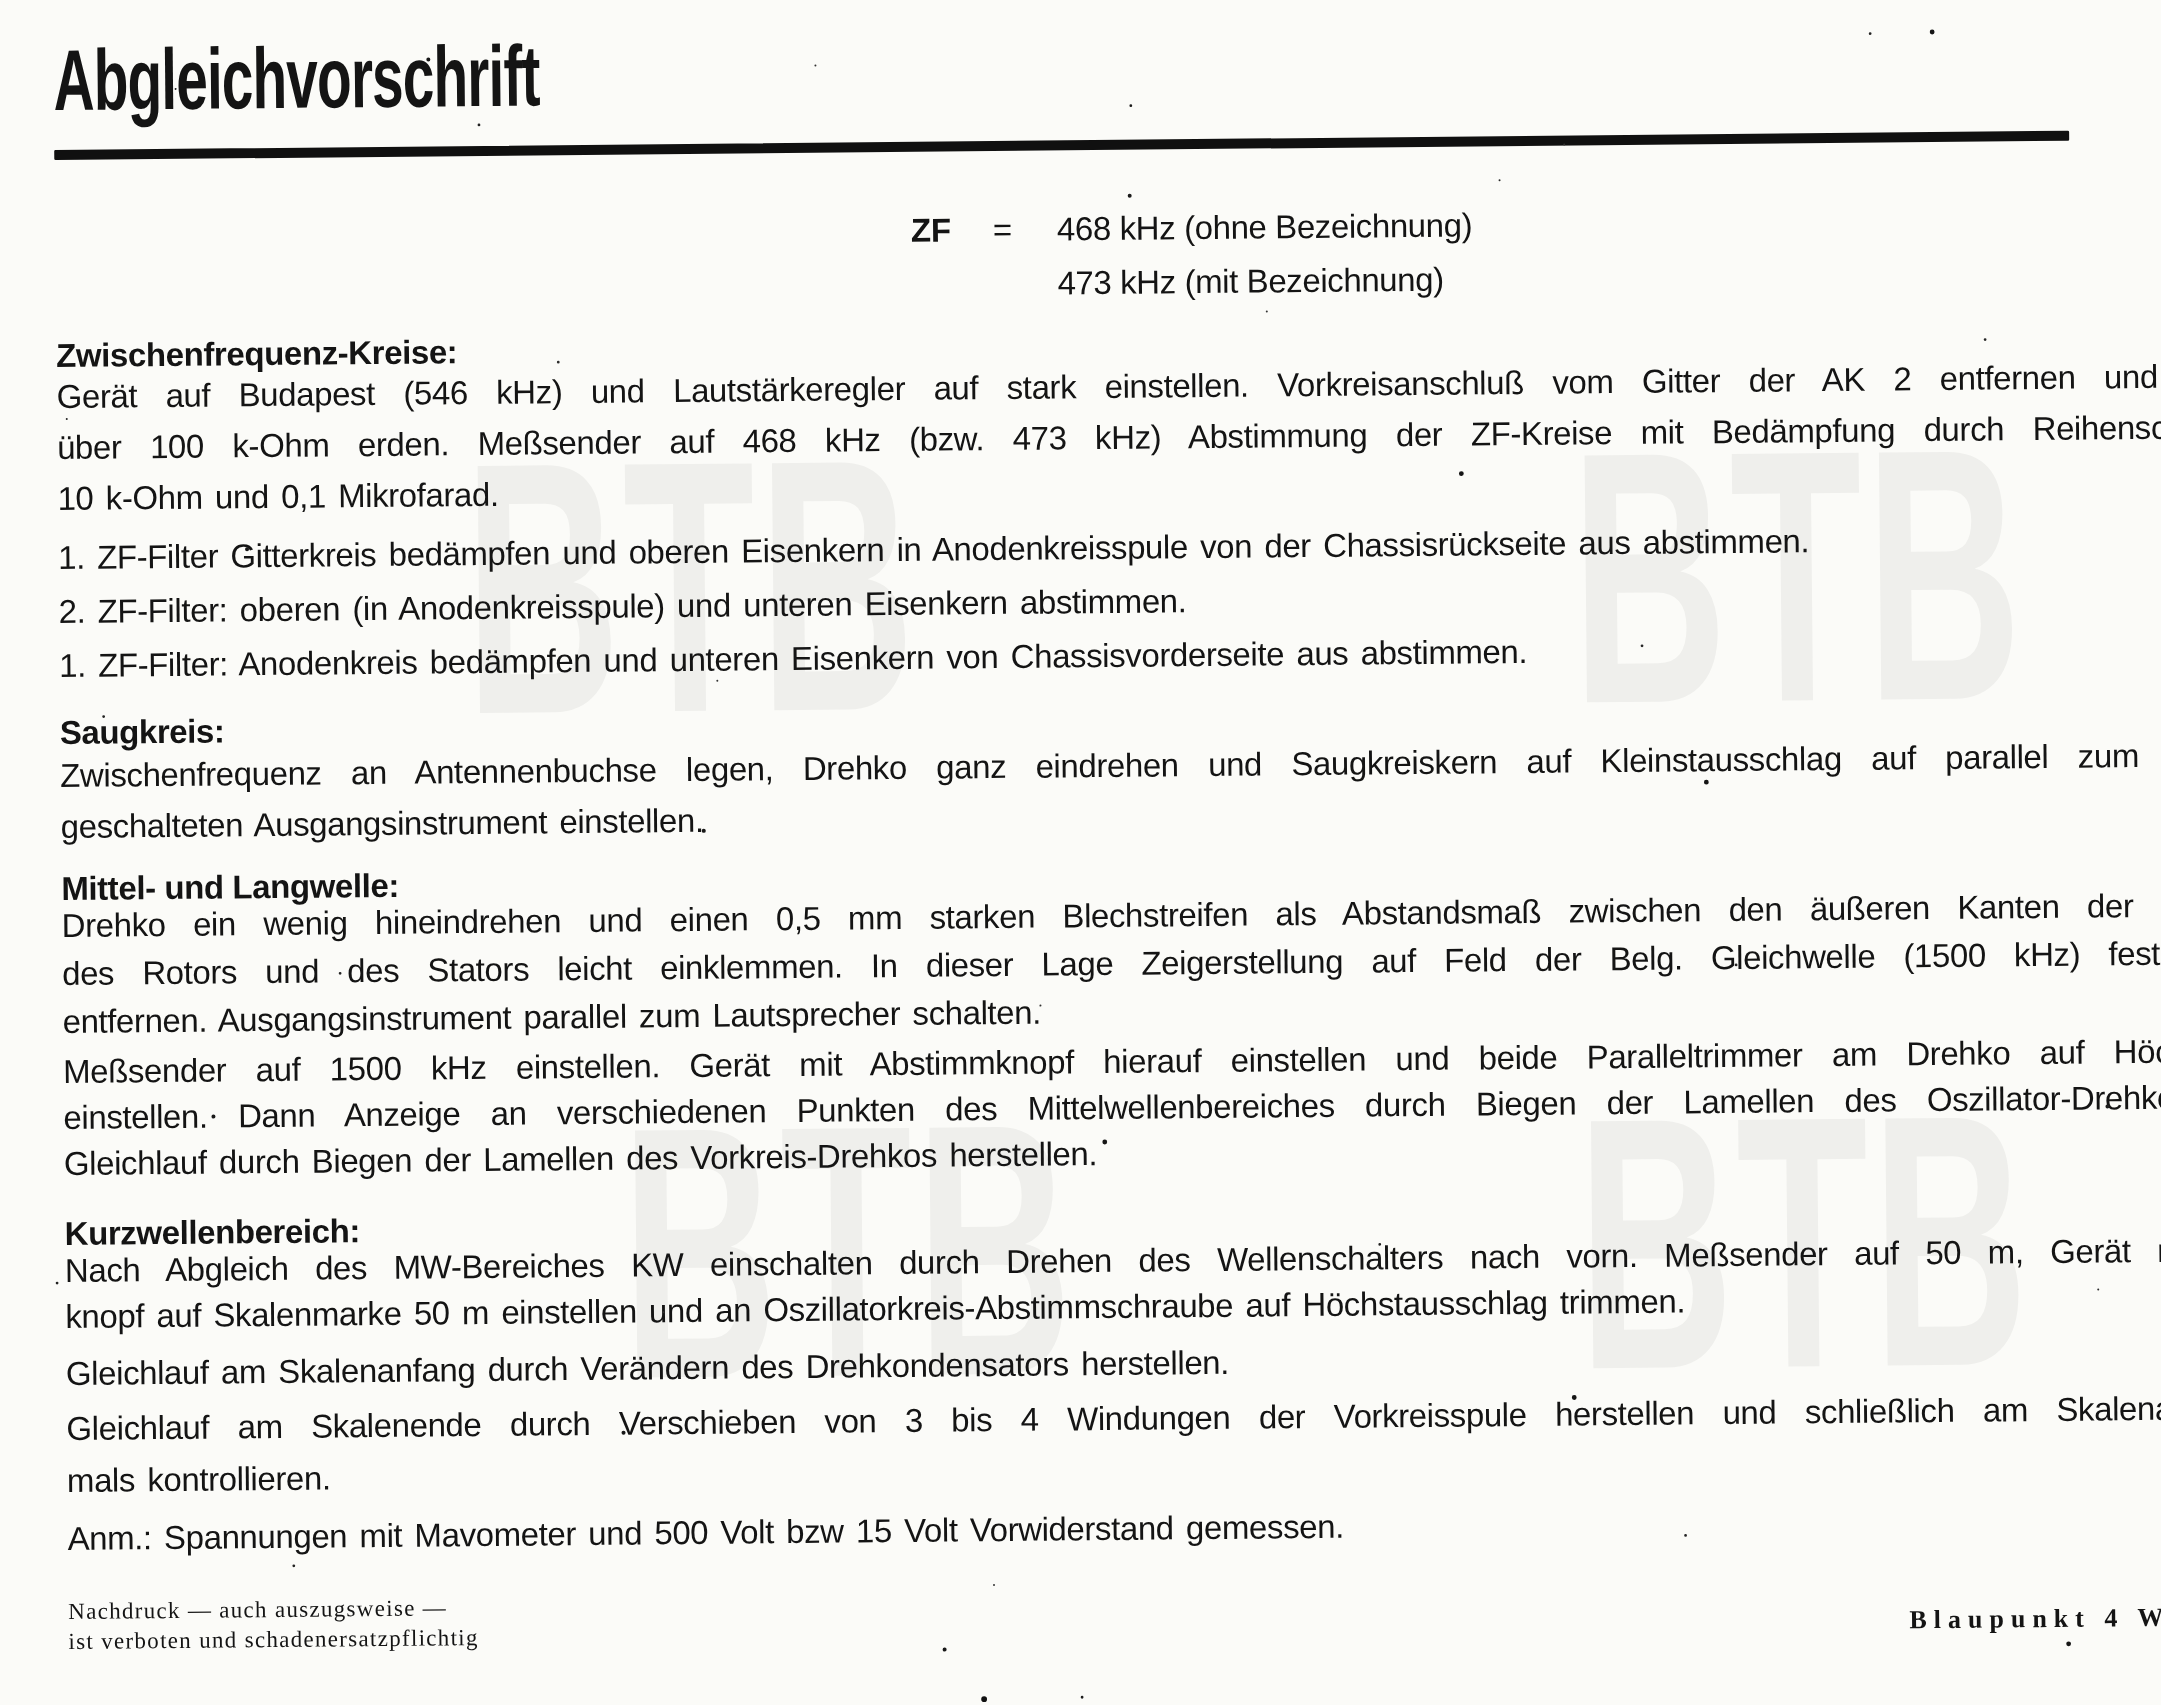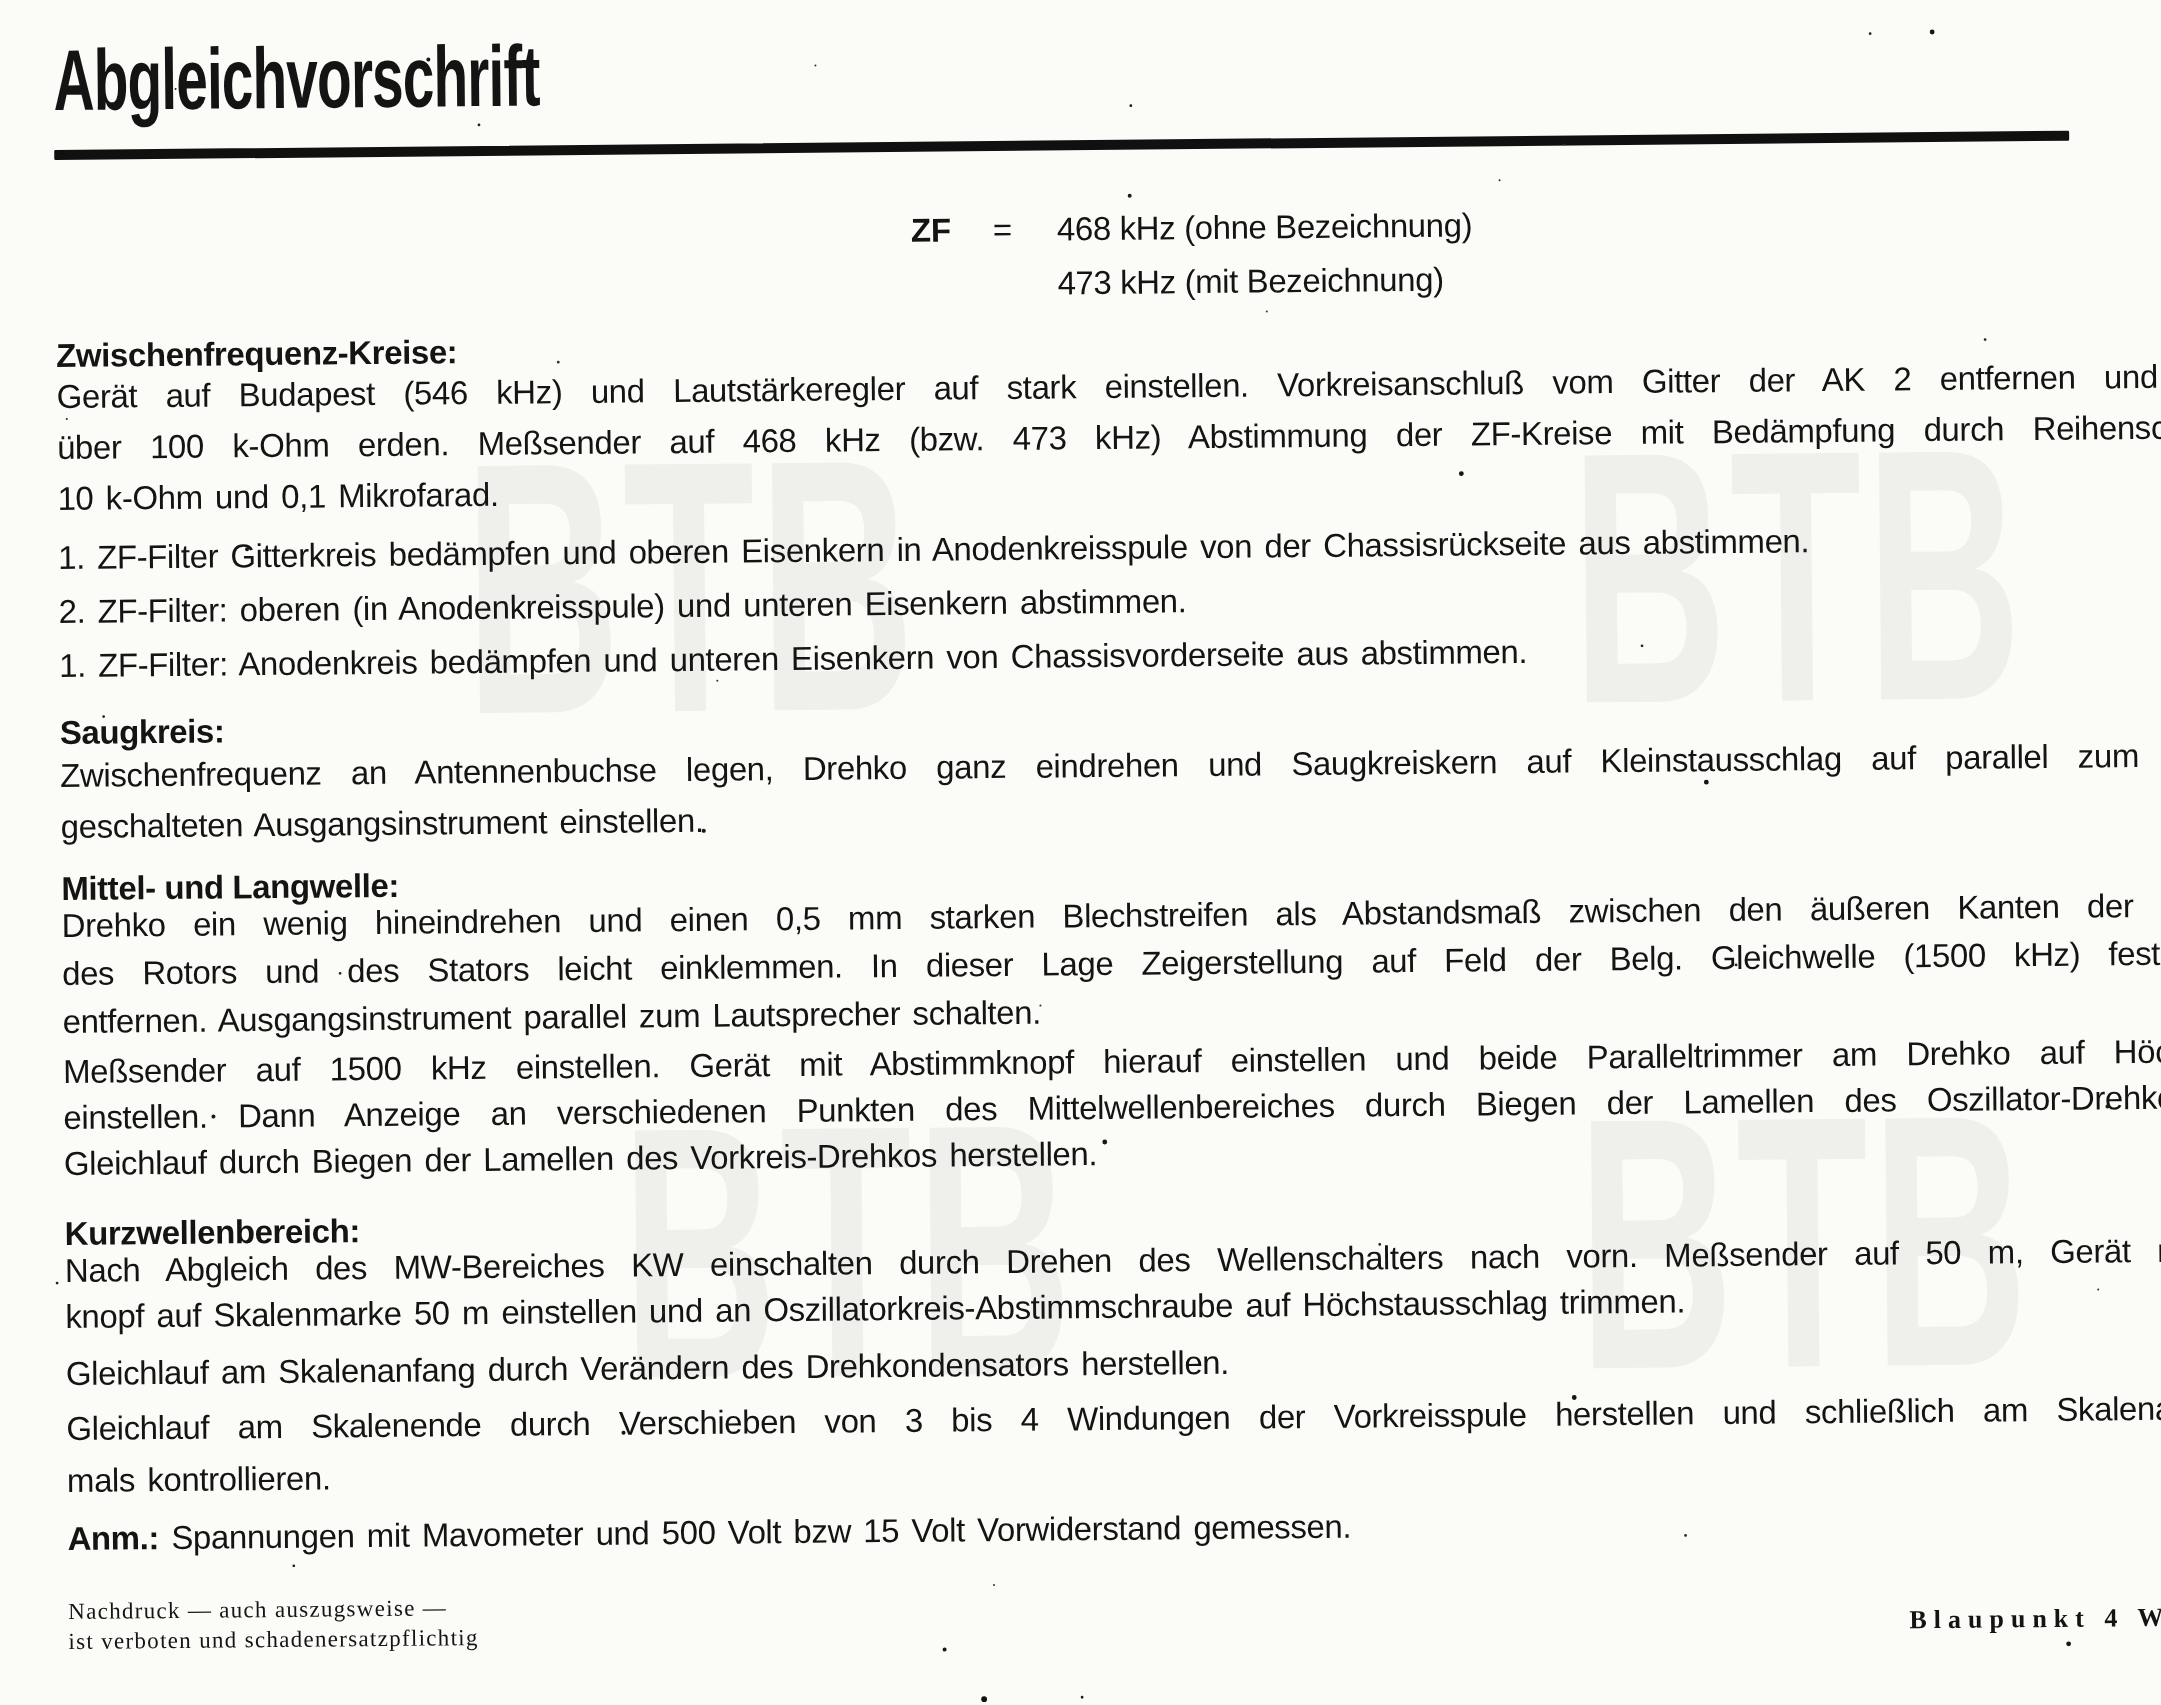--- a/index.html
+++ b/index.html
@@ -56,21 +56,21 @@
     position:absolute;left:61px;width:2296px;
     font-size:33px;letter-spacing:-0.4px;word-spacing:3.5px;
   }
   .p .ln{height:51px;line-height:51px;}
   .lh107 .ln{height:46px;line-height:46px;}
   .lh112 .ln{height:48px;line-height:48px;}
   .lh120 .ln{height:52px;line-height:52px;}
   .lh126 .ln{height:54px;line-height:54px;}
   .j{text-align:justify;text-align-last:justify;}
   .l{text-align:left;white-space:nowrap;}
-  .note-label{font-weight:700;text-align:right;}
+  .note-label{font-weight:400;text-align:right;}
 
   .footer-left{
     position:absolute;left:61px;top:1586px;
     font-family:"Liberation Serif", serif;
     font-size:23px;letter-spacing:1.3px;line-height:30px;
     white-space:nowrap;
   }
   .footer-right{
     position:absolute;left:1902px;top:1612px;
     font-family:"Liberation Serif", serif;

